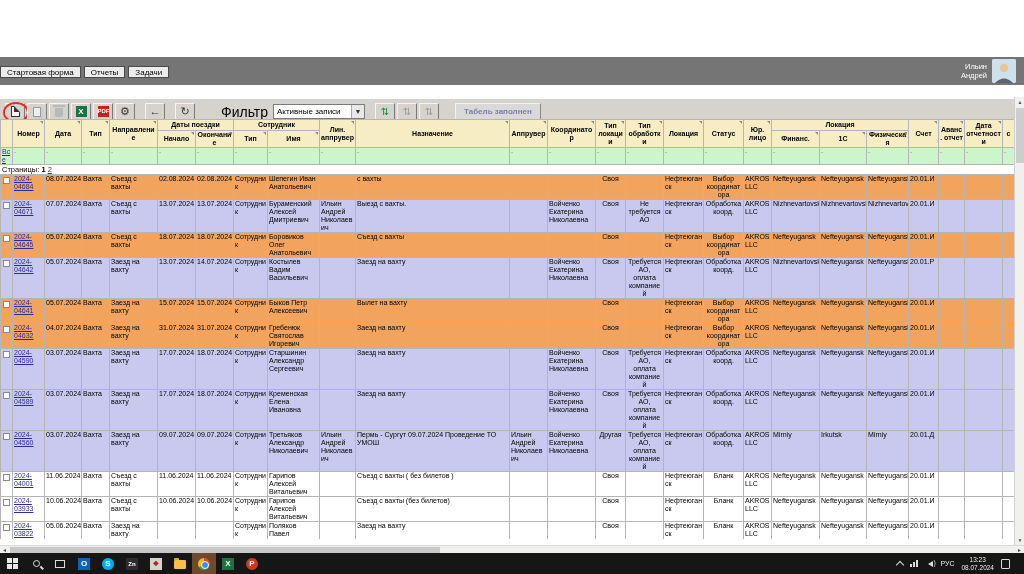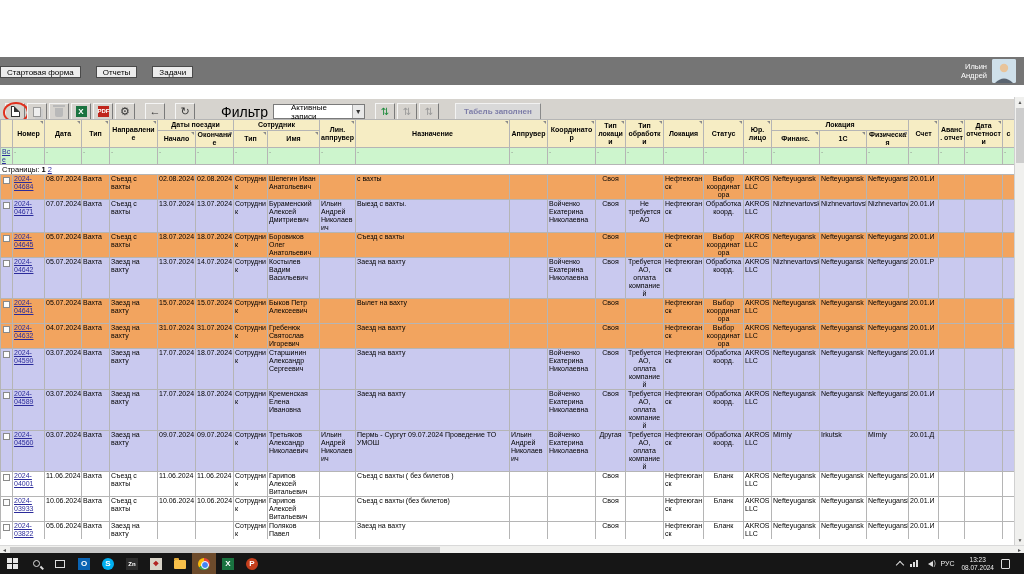--- a/index.html
+++ b/index.html
@@ -12,21 +12,21 @@
     background:#757575; display:flex; align-items:center; }
   .logo { display:flex; align-items:center; gap:6px; padding-left:8px; width:180px; }
   .logo-flower { position:relative; width:18px; height:18px; display:inline-block; }
   .logo-flower i { position:absolute; left:7px; top:7px; width:5px; height:5px;
     border-radius:50%; background:#e8821e;
     box-shadow: 0 -6px 0 #e8821e, 4px -4px 0 #e8821e, 6px 0 0 #e8821e, 4px 4px 0 #e8821e,
                 0 6px 0 #e8821e, -4px 4px 0 #e8821e, -6px 0 0 #e8821e, -4px -4px 0 #e8821e; }
   .logo-text { font-variant:small-caps; font-weight:bold; font-size:16px; letter-spacing:2px;
     color:#3f3f3f; }
   .nav { flex:1; display:flex; flex-direction:column; gap:2px; padding-top:1px; }
-  .nav-row { display:flex; align-items:center; gap:15px; }
+  .nav-row { display:flex; align-items:center; gap:3px; }
   .btn { background:#ececec; border:1px solid #4a4a4a; font-size:8px; padding:1px 6px;
     color:#000; height:12px; line-height:9px; cursor:default; white-space:nowrap; }
   .btn.active { background:#f0a050; }
   .btn.help { background:#3b6fd4; color:#fff; font-weight:bold; }
   .nav-label { color:#fff; font-size:7.5px; margin-right:2px; white-space:nowrap; }
   .userblock { display:flex; align-items:center; gap:5px; padding-right:8px; }
   .username { color:#fff; font-size:7.5px; text-align:right; line-height:9px; }
   .avatar { width:24px; height:24px; background:#cfe0ea; border-radius:2px; overflow:hidden; }
 
   
@@ -50,21 +50,21 @@
   .i-xls { width:11px; height:11px; background:#1a7340; color:#fff; font-size:8px; font-weight:bold;
     text-align:center; line-height:11px; }
   .i-pdf { width:11px; height:11px; background:#c0251c; color:#fff; font-size:6px; font-weight:bold;
     text-align:center; line-height:11px; }
   .glyph { font-size:11px; color:#333; line-height:11px; }
   .annot { position:absolute; left:-3px; top:-2px; width:26px; height:21px; border:2px solid #e0301e;
     border-radius:50%; pointer-events:none; }
   .filter-label { font-size:14px; margin:0 3px 0 24px; }
   .selectbox { width:92px; height:15px; background:#fff; border:1px solid #7a7a7a;
     font-size:8px; display:flex; align-items:center; justify-content:space-between;
-    padding-left:17px; }
+    padding-left:3px; }
   .selectbox .arr { width:13px; height:13px; background:#e8e8e8; border-left:1px solid #aaa;
     font-size:7px; text-align:center; line-height:13px; color:#333; }
   .i-tree { font-size:10px; line-height:10px; }
   .i-tree.on { color:#1a8a3a; }
   .i-tree.off { color:#9a9a9a; }
   .tabel-btn { margin-left:14px; height:17px; background:#d9d9d9; border:1px solid;
     border-color:#f2f2f2 #8a8a8a #8a8a8a #f2f2f2; color:#7d7da8; font-weight:bold;
     font-size:8px; padding:0 8px; }
 
   

